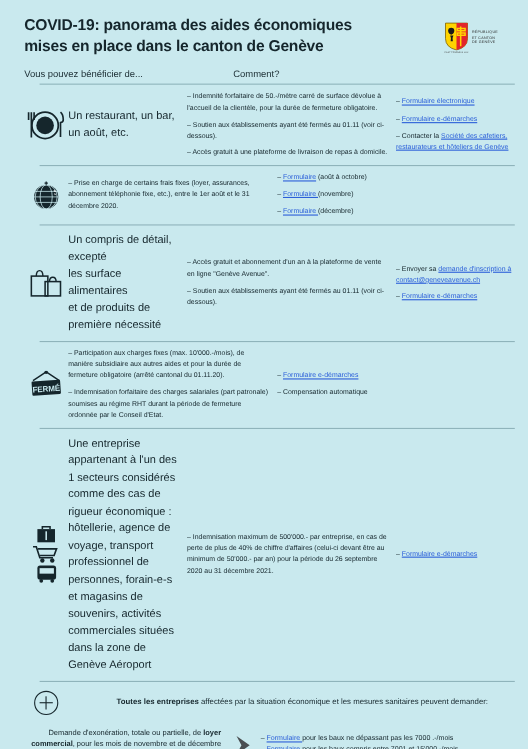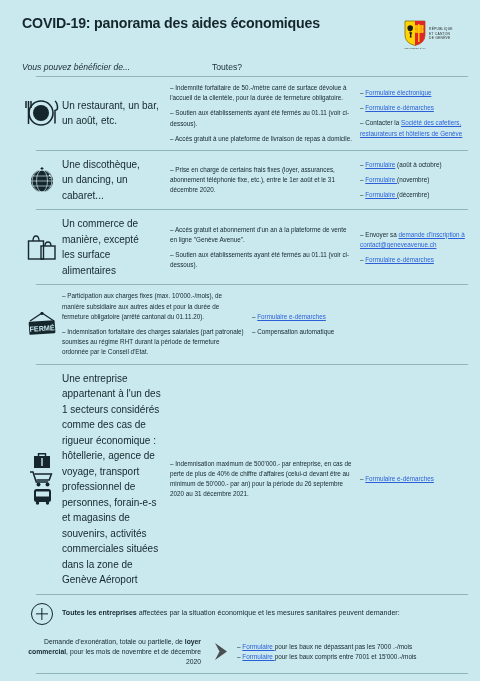--- a/index.html
+++ b/index.html
@@ -18,21 +18,21 @@
   .title span { display: block; }
   .logo { width: 64px; height: 38px; display: flex; align-items: center; gap: 3px; padding-top: 2px; }
   .logo .shield-wrap { display:flex; flex-direction:column; align-items:center; }
   .logo .shield { width: 22px; height: 26px; }
   .logo .logo-sub { font-size: 1.9px; letter-spacing: .1px; color:#444; margin-top:1px; white-space:nowrap;}
   .logo .logo-txt { font-size: 3.3px; line-height: 1.5; color: #2a2a2a; letter-spacing: .25px; }
 
   
   .colheads { display: flex; padding: 10px 12px 4px 22px; font-size: 8.6px; color: #1b2d33; }
   .ch1 { width: 148px; }
-  .ch2 { width: 190px; font-style: italic; }
+  .ch2 { width: 190px; }
   .ch3 { flex: 1; }
 
   
   .rows { padding: 0 12px 0 22px; }
   .rule { height: 1px; background: #8fb4bb; margin: 0 0 0 14px; }
   .row { display: flex; align-items: center; padding: 6px 0 6px 0; }
   .cell-icon { width: 40px; flex-shrink: 0; display:flex; align-items:center; justify-content:center; }
   .cell-who { width: 108px; font-size: 10px; line-height: 1.55; padding-right: 4px; }
   .cell-what { width: 190px; font-size: 6.3px; line-height: 1.62; padding-right: 6px; }
   .cell-how { flex: 1; font-size: 6.3px; line-height: 1.62; }
@@ -40,40 +40,41 @@
   .cell-how p + p { margin-top: 5px; }
   a.lnk { color: #2b5fd9; text-decoration: underline; }
 
   
   .plus-row { display: flex; align-items: center; padding: 8px 12px 4px 22px; }
   .plus-icon { width: 40px; flex-shrink:0; display:flex; align-items:center; justify-content:center; }
   .plus-circle { width: 22px; height: 22px; border: 1.3px solid #15262c; border-radius: 50%; position: relative; }
   .plus-circle:before, .plus-circle:after { content:""; position:absolute; background:#15262c; }
   .plus-circle:before { left: 50%; top: 4px; bottom: 4px; width: 1.3px; transform: translateX(-50%); }
   .plus-circle:after { top: 50%; left: 4px; right: 4px; height: 1.3px; transform: translateY(-50%); }
-  .plus-text { font-size: 7.1px; line-height: 1.4; }
+  .plus-text { font-size: 7.1px; line-height: 1.4; margin-left: 44px; }
   .plus-text b { font-weight: bold; }
 
   
   .measures { padding: 2px 12px 0 22px; }
   .mrule { height: 1px; background: #8fb4bb; margin: 0 0 0 14px; }
   .mrow { display: flex; align-items: center; padding: 6px 0; }
   .m-left { width: 186px; text-align: right; font-size: 6.8px; line-height: 1.5; padding-right: 7px; }
   .m-left b { font-weight: bold; }
   .m-arrow { width: 26px; flex-shrink: 0; display:flex; align-items:center; justify-content:center; }
   .m-right { flex: 1; font-size: 6.4px; line-height: 1.55; padding-left: 3px; }
 </style>
 </head>
 <body>
 
 <div class="page">
 
   <div class="header">
     <div class="title">
       <span>COVID-19: panorama des aides économiques</span>
+      <span>mises en place dans le canton de Genève</span>
     </div>
     <div class="logo">
       <div class="shield-wrap">
         <svg class="shield" viewBox="0 0 22 26">
           <path d="M1 1 H21 V15 Q21 23 11 25.5 Q1 23 1 15 Z" fill="#ffd400" stroke="#7a5c00" stroke-width="0.7"></path>
           <path d="M11 1 H21 V15 Q21 23 11 25.5 Z" fill="#e2252b"></path>
           <path d="M11.8 6 h7 v2 h-7 z M11.8 10 h7 v2 h-7 z M14.8 4 v18" stroke="#ffd400" stroke-width="1.4" fill="none"></path>
           <g fill="#1a1a1a">
             <path d="M4 6 q2.2-1.6 4.4 0 q1.1 1.4 .4 3.3 q-.6 1.6-2.6 2.3 q-2-.7-2.6-2.3 q-.7-1.9 .4-3.3 z"></path>
             <path d="M5.2 12.2 q1.5 2.6 .5 5.2 h2 q-1-2.6 .5-5.2 z"></path>
@@ -84,21 +85,21 @@
       <div class="logo-txt">
         <div>RÉPUBLIQUE</div>
         <div>ET CANTON</div>
         <div>DE GENÈVE</div>
       </div>
     </div>
   </div>
 
   <div class="colheads">
     <div class="ch2">Vous pouvez bénéficier de...</div>
-    <div class="ch3">Toutes?</div>
+    <div class="ch3">Comment?</div>
   </div>
 
   <div class="rows" id="rows-container">
       <div class="rule"></div>
       <div class="row">
         <div class="cell-icon">
           <svg viewBox="0 0 36 30" width="36" height="30">
             <circle cx="17" cy="15" r="12" fill="none" stroke="#15262c" stroke-width="1.6"></circle>
                 <circle cx="17" cy="15" r="8" fill="#15262c"></circle>
                 <path d="M2 3 v7 M4.5 3 v7 M7 3 v7 M4.5 10 v16" stroke="#15262c" stroke-width="1.5" fill="none"></path>
@@ -127,46 +128,43 @@
             <circle cx="14" cy="16" r="11" fill="#15262c"></circle>
                 <g stroke="#c9e9ee" stroke-width="0.7" fill="none">
                   <ellipse cx="14" cy="16" rx="5.5" ry="11"></ellipse>
               <ellipse cx="14" cy="16" rx="10" ry="11"></ellipse>
                   <path d="M3.6 11h20.8M3 16h22M3.6 21h20.8"></path>
                 </g>
                 <path d="M14 5 v-3 M12.5 3.5 h3" stroke="#15262c" stroke-width="1.1"></path>
                 <path d="M21 10 l1.5 1.5 M21.5 13 l1 1" stroke="#fff" stroke-width="1"></path>
           </svg>
         </div>
-     <div class="cell-who">
-          <div>Une discothèque,</div>
-          <div>un dancing, un cabaret...</div>
-        </div>
      <div class="cell-what">
           <p>– Prise en charge de certains frais fixes (loyer, assurances, abonnement téléphonie fixe, etc.), entre le 1er août et le 31 décembre 2020.</p>
         </div>
      <div class="cell-how">
           <p><span>– </span><a href="#" class="lnk">Formulaire</a><span> (août à octobre)</span></p>
           <p><span>– </span><a href="#" class="lnk">Formulaire </a><span>(novembre)</span></p>
           <p><span>– </span><a href="#" class="lnk">Formulaire </a><span>(décembre)</span></p>
         </div>
       </div>
       <div class="rule"></div>
       <div class="row">
         <div class="cell-icon">
           <svg viewBox="0 0 30 28" width="30" height="28">
             <rect x="1.5" y="8" width="15" height="18" fill="none" stroke="#15262c" stroke-width="1.4"></rect>
                 <path d="M6 8 q0-5 3-5 q3 0 3 5" fill="none" stroke="#15262c" stroke-width="1.3"></path>
                 <rect x="14" y="13" width="14" height="13" fill="none" stroke="#15262c" stroke-width="1.4"></rect>
                 <path d="M18 13 q0-4 3-4 q3 0 3 4" fill="none" stroke="#15262c" stroke-width="1.3"></path>
           </svg>
         </div>
      <div class="cell-who">
-          <div>Un commerce de manière, excepté</div>
+          <div>Un compris de détail, excepté</div>
           <div>les surface alimentaires</div>
+          <div>et de produits de première nécessité</div>
         </div>
      <div class="cell-what">
           <p>– Accès gratuit et abonnement d'un an à la plateforme de vente en ligne "Genève Avenue".</p>
           <p>– Soutien aux établissements ayant été fermés au 01.11 (voir ci-dessous).</p>
         </div>
      <div class="cell-how">
           <p><span>– Envoyer sa </span><a href="#" class="lnk">demande d'inscription à contact@geneveavenue.ch</a></p>
           <p><span>– </span><a href="#" class="lnk">Formulaire e-démarches</a></p>
         </div>
       </div>

